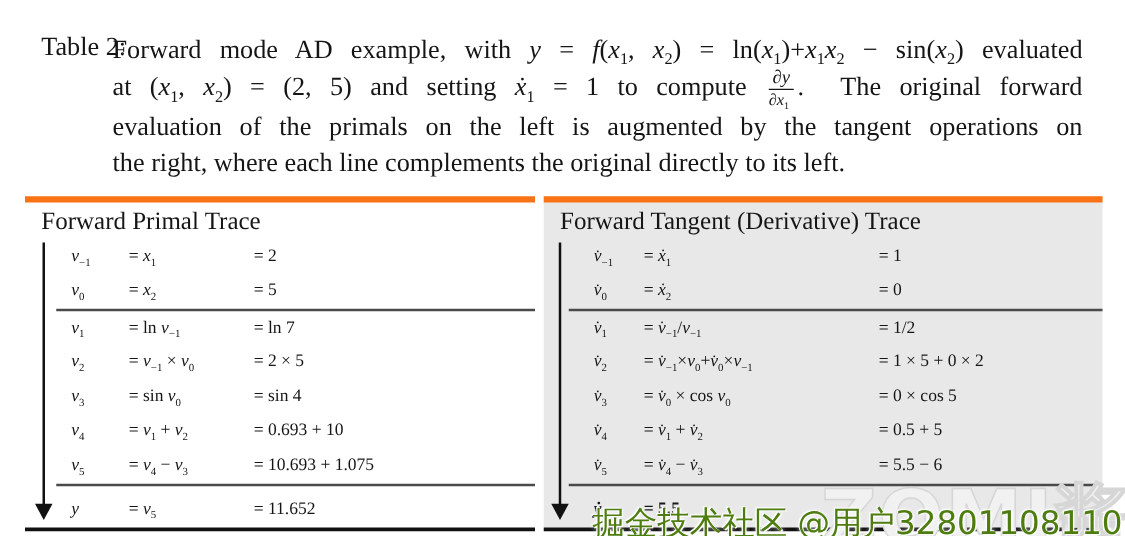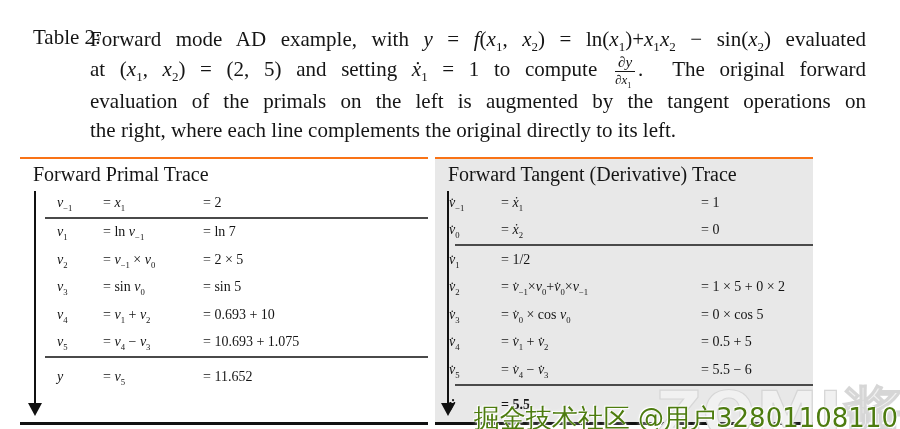--- a/index.html
+++ b/index.html
@@ -11,27 +11,27 @@
   .caption-body{position:absolute;left:90px;top:9px;width:776px;font-size:21px;line-height:29.5px;}
   .cap-line{text-align:justify;}
   .cap-line.just{text-align-last:justify;}
   sub{font-size:0.62em;line-height:0;}
   .frac{display:inline-block;vertical-align:middle;text-align:center;line-height:1.05;margin:0 3px;}
   .frac .num{display:block;font-size:15px;padding:0 3px 1px;border-bottom:1.5px solid #151515;}
   .frac .den{display:block;font-size:13px;padding-top:1px;}
 
   
   .trace-table{position:absolute;top:141px;height:268px;box-sizing:border-box;
-               border-top:2px solid #f97316;border-bottom:3px solid #111;}
+               border-top:5px solid #f97316;border-bottom:3px solid #111;}
   #left-table{left:20px;width:408px;background:#ffffff;}
-  #right-table{left:435px;width:378px;background:#e8e8e8;}
+  #right-table{left:435px;width:447px;background:#e8e8e8;}
   .t-header{height:30px;display:flex;align-items:center;padding-left:13px;font-size:20px;}
   .row{display:grid;height:27.5px;align-items:center;font-size:14px;white-space:nowrap;}
   #left-table .row{grid-template-columns:46px 100px 1fr;padding-left:37px;}
-  #right-table .row{grid-template-columns:40px 188px 1fr;padding-left:14px;gap:12px;}
+  #right-table .row{grid-template-columns:40px 188px 1fr;padding-left:40px;}
   .group-sep{border-top:2px solid #4a4a4a;height:0;}
   #left-table .group-sep{margin-left:25px;}
   #right-table .group-sep{margin-left:20px;}
   .out-row{height:32px;padding-top:3px;}
   #right-table .out-row{font-weight:bold;}
 
   
   .arrow{position:absolute;top:32px;bottom:6px;width:14px;}
   #left-table .arrow{left:8px;}
   #right-table .arrow{left:6px;}
@@ -66,37 +66,42 @@
       <div class="shaft"></div>
       <div class="head"></div>
     </div>
     <div class="t-header">Forward Primal Trace</div>
 
     <div class="row">
       <span><i>v</i><sub>−1</sub></span>
       <span>= <i>x</i><sub>1</sub></span>
       <span>= 2</span>
     </div>
+    <div class="row">
+      <span><i>v</i><sub>0</sub></span>
+      <span>= <i>x</i><sub>2</sub></span>
+      <span>= 5</span>
+    </div>
 
     <div class="group-sep"></div>
 
     <div class="row">
       <span><i>v</i><sub>1</sub></span>
       <span>= ln <i>v</i><sub>−1</sub></span>
       <span>= ln 7</span>
     </div>
     <div class="row">
       <span><i>v</i><sub>2</sub></span>
       <span>= <i>v</i><sub>−1</sub> × <i>v</i><sub>0</sub></span>
       <span>= 2 × 5</span>
     </div>
     <div class="row">
       <span><i>v</i><sub>3</sub></span>
       <span>= sin <i>v</i><sub>0</sub></span>
-      <span>= sin 5</span>
+      <span>= sin 4</span>
     </div>
     <div class="row">
       <span><i>v</i><sub>4</sub></span>
       <span>= <i>v</i><sub>1</sub> + <i>v</i><sub>2</sub></span>
       <span>= 0.693 + 10</span>
     </div>
     <div class="row">
       <span><i>v</i><sub>5</sub></span>
       <span>= <i>v</i><sub>4</sub> − <i>v</i><sub>3</sub></span>
       <span>= 10.693 + 1.075</span>
@@ -126,20 +131,21 @@
     <div class="row">
       <span><i>v̇</i><sub>0</sub></span>
       <span>= <i>ẋ</i><sub>2</sub></span>
       <span>= 0</span>
     </div>
 
     <div class="group-sep"></div>
 
     <div class="row">
       <span><i>v̇</i><sub>1</sub></span>
+      <span>= <i>v̇</i><sub>−1</sub>/<i>v</i><sub>−1</sub></span>
       <span>= 1/2</span>
     </div>
     <div class="row">
       <span><i>v̇</i><sub>2</sub></span>
       <span>= <i>v̇</i><sub>−1</sub>×<i>v</i><sub>0</sub>+<i>v̇</i><sub>0</sub>×<i>v</i><sub>−1</sub></span>
       <span>= 1 × 5 + 0 × 2</span>
     </div>
     <div class="row">
       <span><i>v̇</i><sub>3</sub></span>
       <span>= <i>v̇</i><sub>0</sub> × cos <i>v</i><sub>0</sub></span>

